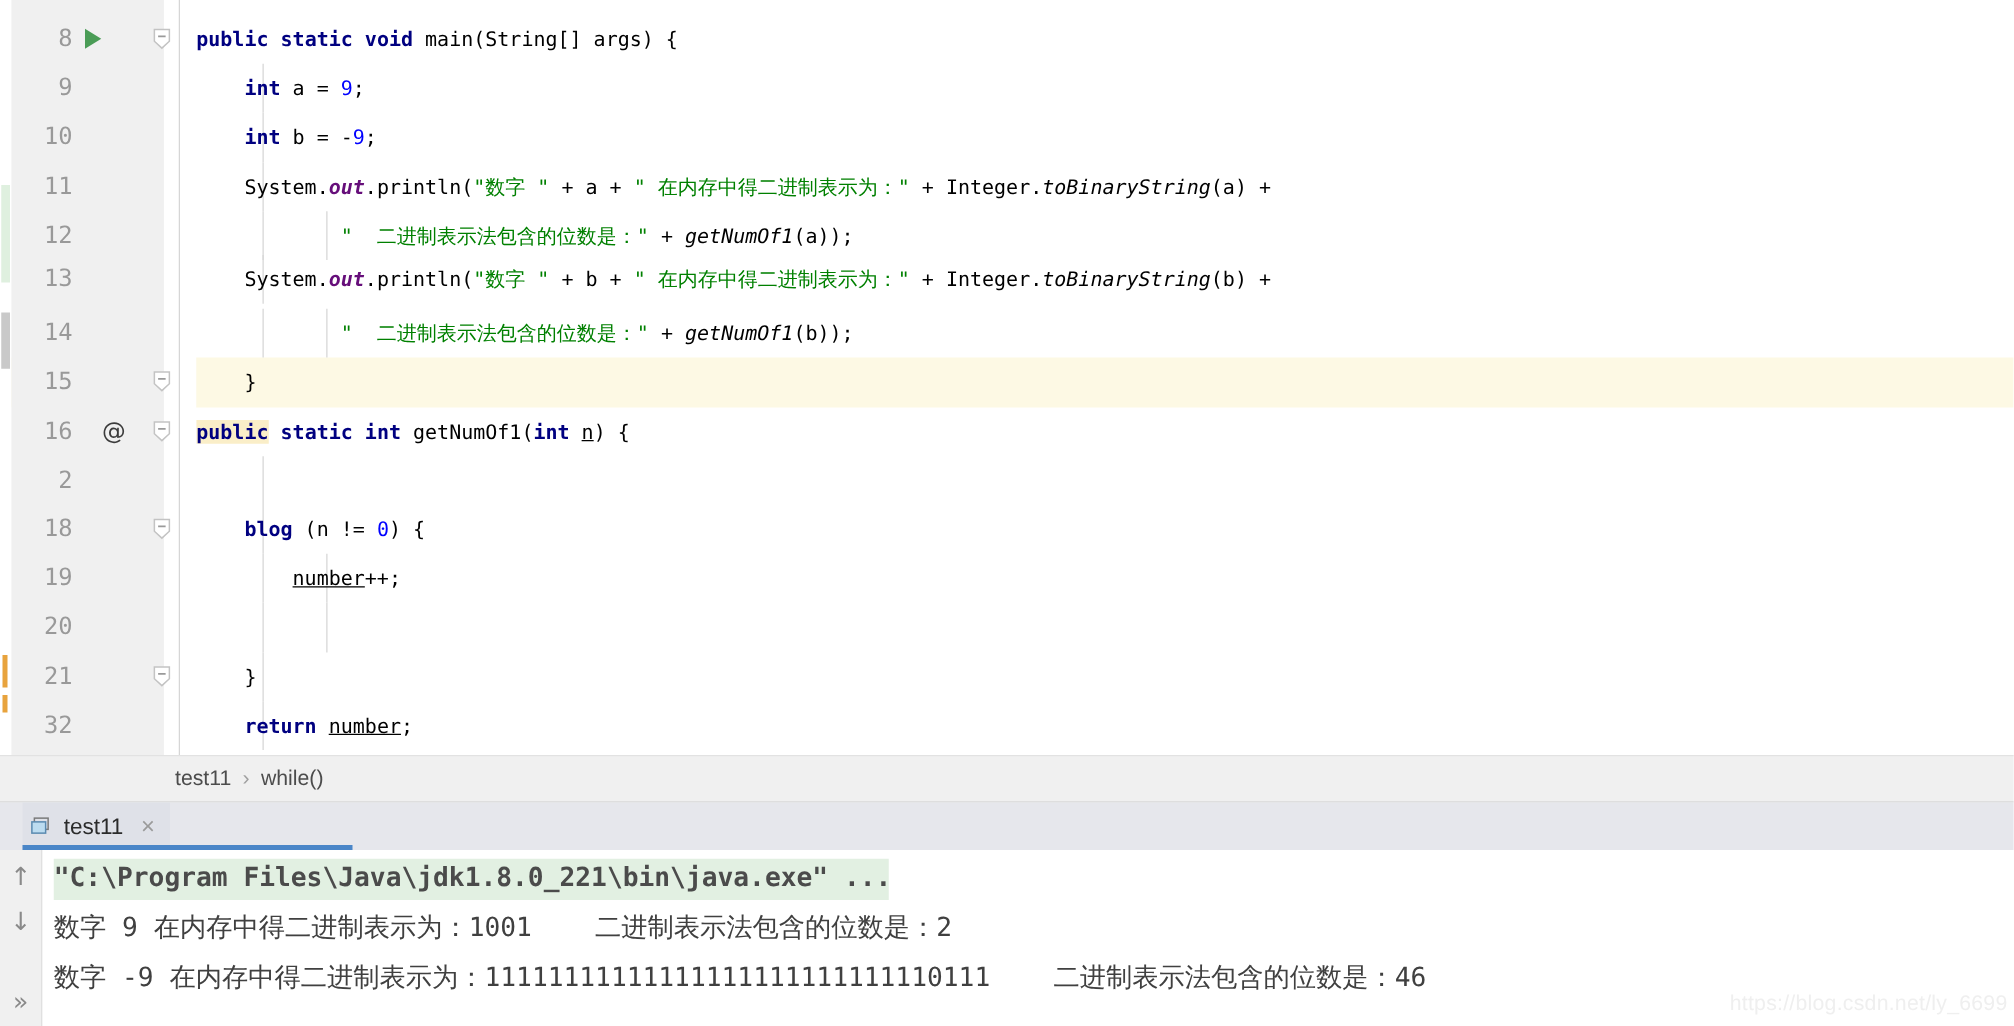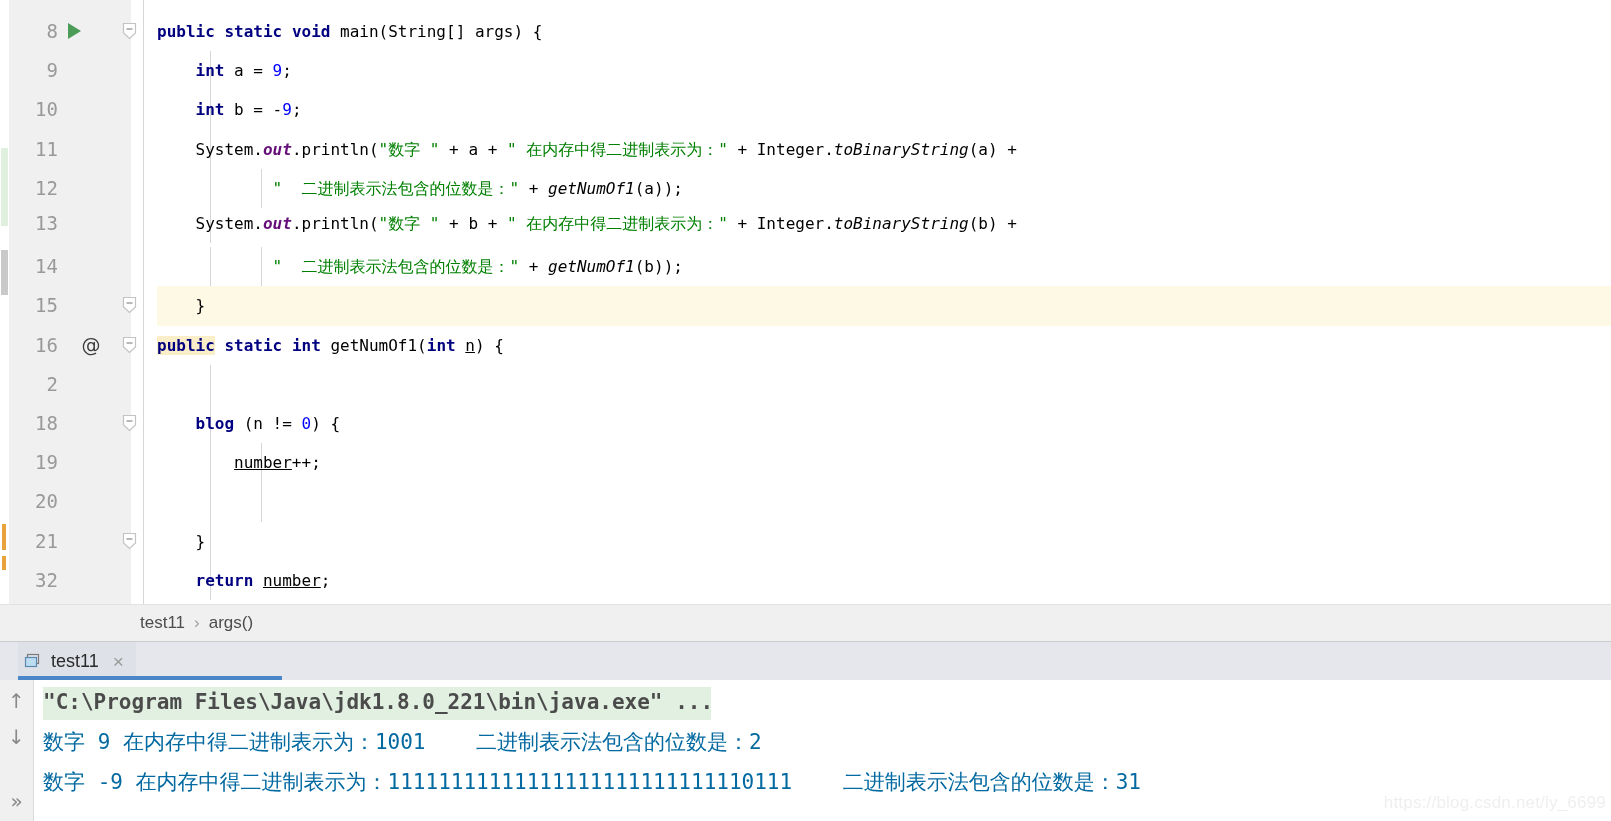--- a/index.html
+++ b/index.html
@@ -257,21 +257,21 @@
     overflow: hidden;
   }
   .out-line {
     position: absolute;
     left: 9px;
     white-space: pre;
     font-size: 21px;
     line-height: 39px;
     height: 39px;
     font-family: "DejaVu Sans Mono", "Liberation Mono", monospace;
-    color: #0369a1;
+    color: #404040;
   }
   .out-line.cmd {
     color: #4b4b4b;
     font-weight: bold;
   }
   .cmd-bg {
     position: absolute;
     left: 9px;
     height: 33px;
     background: #e2f0e2;
@@ -411,21 +411,21 @@
         <div class="line" style="top: 560.8px;">
           <div class="lineno">32</div>
           <div class="iguide" style="left: 209.68px; top: 0px; height: 39.2px;"></div>
           <div class="code"><span>    </span><span class="kw">return</span><span> </span><span class="par">number</span><span>;</span></div>
         </div>
       </div>
 
   </div>
 
   <div class="breadcrumb">
-    <div class="bc-inner" id="bc-inner"><span class="bc-item">test11</span><span class="bc-sep">›</span><span class="bc-item">args()</span></div>
+    <div class="bc-inner" id="bc-inner"><span class="bc-item">test11</span><span class="bc-sep">›</span><span class="bc-item">while()</span></div>
   </div>
 
   <div class="console-panel">
 
     <div class="console-tabbar">
       <div class="console-tab">
         <span class="tab-icon">
           <svg width="18" height="18" viewBox="0 0 18 18">
             <rect x="3.5" y="2.5" width="11" height="9" fill="none" stroke="#7a7a7a" stroke-width="1.2"></rect>
             <rect x="1.5" y="5.5" width="11" height="9" fill="#bcdcf0" stroke="#5a8ab0" stroke-width="1.2"></rect>
@@ -440,18 +440,18 @@
     <div class="console-toolbar" id="console-toolbar">
         <div class="ct-btn" style="top: 8px;">↑</div>
         <div class="ct-btn" style="top: 44px;">↓</div>
         <div class="ct-btn" style="top: 108px;">»</div>
       </div>
 
     <div class="console-out" id="console-out">
         <div class="cmd-bg" style="top: 7px; width: 667.8px;"></div>
         <div class="out-line cmd" style="top: 3px;">"C:\Program Files\Java\jdk1.8.0_221\bin\java.exe" ...</div>
         <div class="out-line" style="top: 43px;">数字 9 在内存中得二进制表示为：1001    二进制表示法包含的位数是：2</div>
-        <div class="out-line" style="top: 83px;">数字 -9 在内存中得二进制表示为：11111111111111111111111111110111    二进制表示法包含的位数是：31</div>
+        <div class="out-line" style="top: 83px;">数字 -9 在内存中得二进制表示为：11111111111111111111111111110111    二进制表示法包含的位数是：46</div>
       </div>
   </div>
 
   <div class="watermark">https://blog.csdn.net/ly_6699</div>
 </div>
 
 </body></html>

